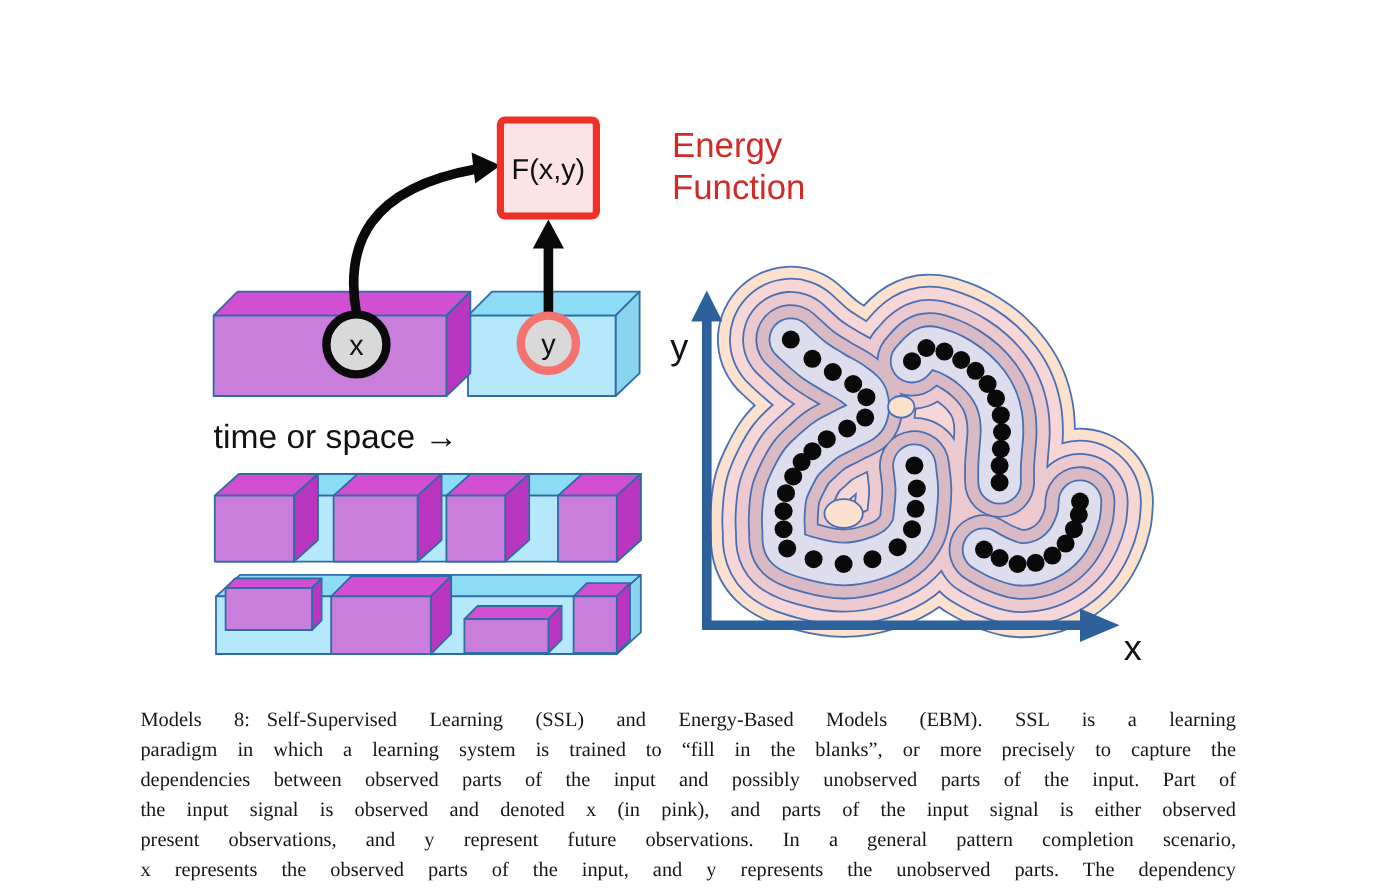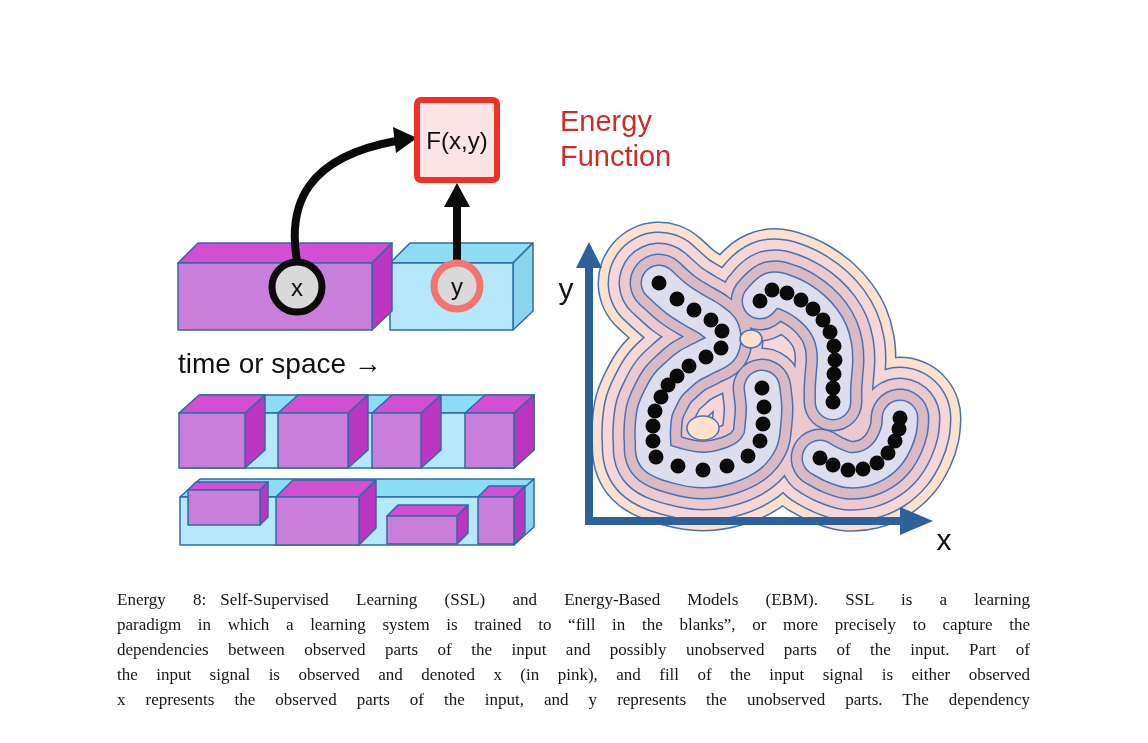--- a/index.html
+++ b/index.html
@@ -202,21 +202,22 @@
         <line x1="585" y1="521" x2="901" y2="521" stroke="#2c619c" stroke-width="8"></line>
         <polygon points="933,521 900,507 900,535" fill="#2c619c"></polygon>
       </g>
       <text x="566" y="299" text-anchor="middle" font-size="30" fill="#111">y</text>
       <text x="944" y="550" text-anchor="middle" font-size="30" fill="#111">x</text>
     </g>
   </svg>
 
   <div class="caption">
     <div class="cap-line">
-      <span class="cap-roman">Energy 8:</span><span class="cap-it">Self-Supervised Learning (SSL) and Energy-Based Models (EBM). SSL is a learning</span>
+      <span class="cap-roman">Models 8:</span><span class="cap-it">Self-Supervised Learning (SSL) and Energy-Based Models (EBM). SSL is a learning</span>
     </div>
     <div class="cap-line cap-it">paradigm in which a learning system is trained to “fill in the blanks”, or more precisely to capture the</div>
     <div class="cap-line cap-it">dependencies between observed parts of the input and possibly unobserved parts of the input. Part of</div>
-    <div class="cap-line cap-it">the input signal is observed and denoted x (in pink), and fill of the input signal is either observed</div>
+    <div class="cap-line cap-it">the input signal is observed and denoted x (in pink), and parts of the input signal is either observed</div>
+    <div class="cap-line cap-it">present observations, and y represent future observations. In a general pattern completion scenario,</div>
     <div class="cap-line cap-it">x represents the observed parts of the input, and y represents the unobserved parts. The dependency</div>
   </div>
 
 </div>
 
 </body></html>

